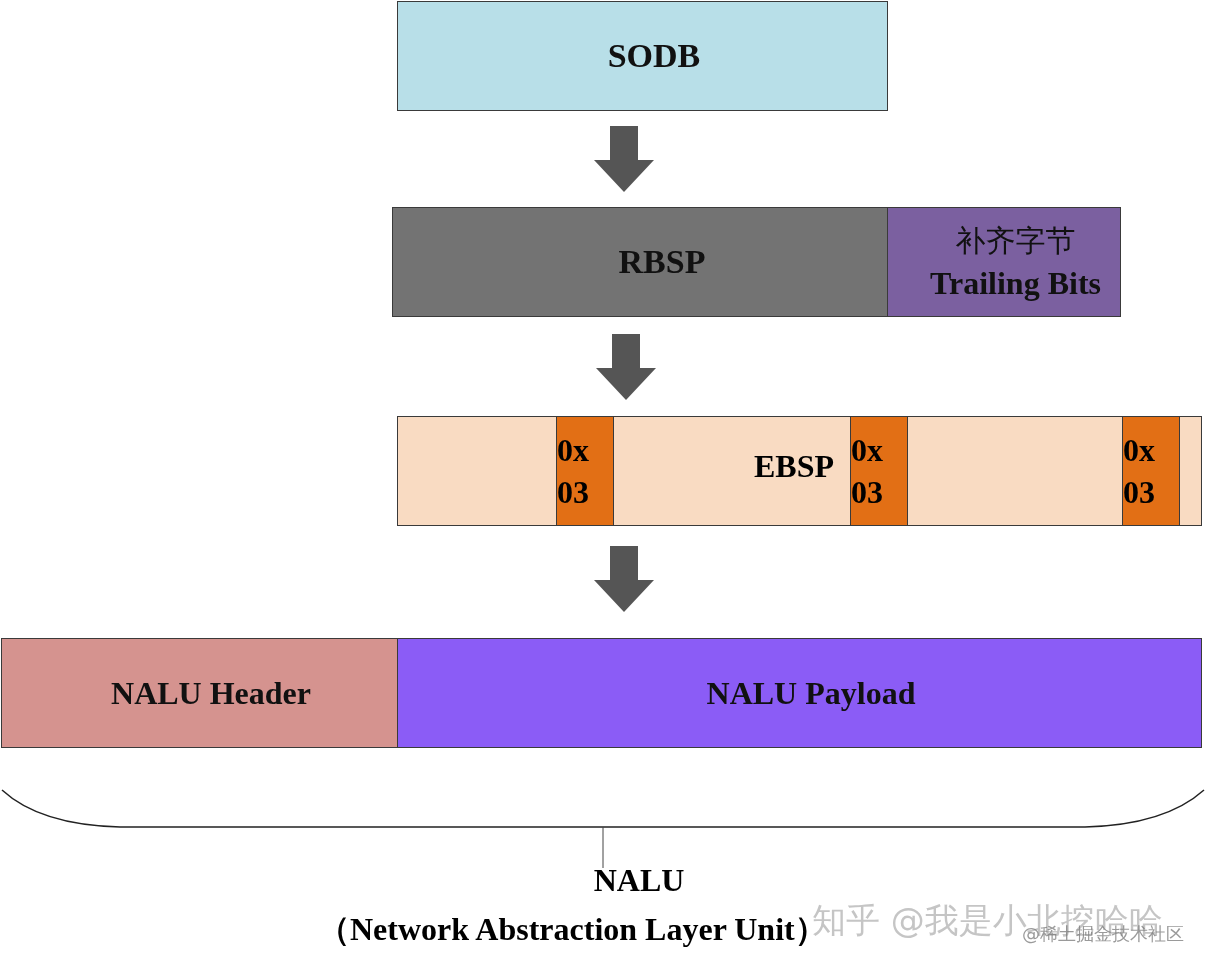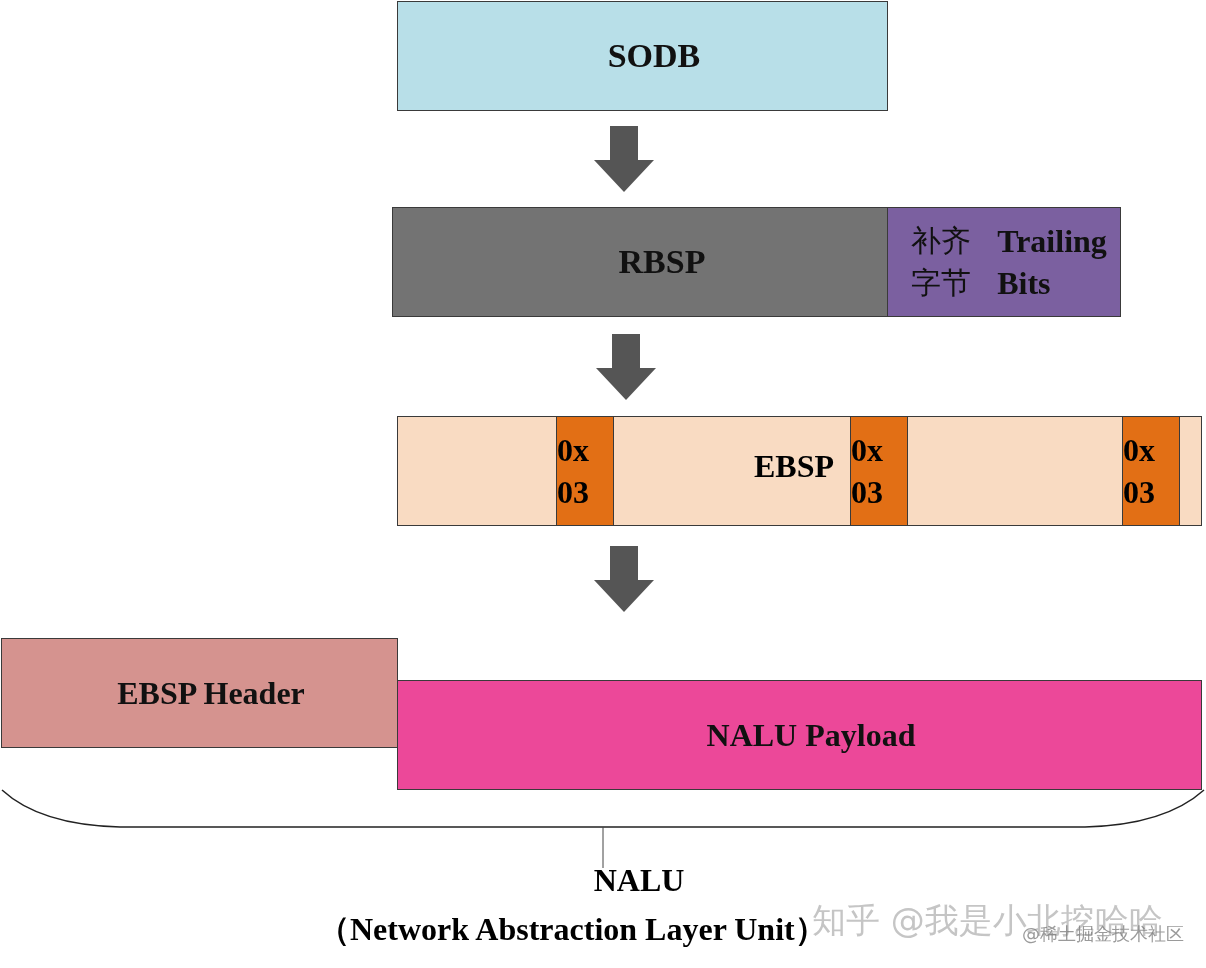--- a/index.html
+++ b/index.html
@@ -17,21 +17,21 @@
   <span class="lbl">SODB</span>
 </div>
 
 <svg class="arrow" style="left:592px;top:126px;" width="64" height="68">
   <polygon points="18,0 46,0 46,34 62,34 32,66 2,34 18,34" fill="#555"></polygon>
 </svg>
 
 <div class="box" style="left: 392px; top: 207px; width: 517px; height: 110px; background: #737373;">
   <span class="lbl">RBSP</span>
 </div>
-<div class="box" style="left: 887px; top: 207px; width: 234px; height: 110px; flex-direction: row; background: rgb(123, 96, 160);">
+<div class="box" style="left: 887px; top: 207px; width: 234px; height: 110px; flex-direction: column; background: rgb(123, 96, 160);">
   <span style="font-size:30px;font-weight:normal;font-family:'DejaVu Sans',sans-serif;line-height:42px;">补齐字节</span>
   <span style="font-size:32px;line-height:42px;">Trailing Bits</span>
 </div>
 
 <svg class="arrow" style="left:594px;top:334px;" width="64" height="68">
   <polygon points="18,0 46,0 46,34 62,34 32,66 2,34 18,34" fill="#555"></polygon>
 </svg>
 
 <div class="box" style="left: 397px; top: 416px; width: 805px; height: 110px; background: rgb(249, 219, 194);">
 </div>
@@ -47,23 +47,23 @@
 <div class="esc" style="left: 1122px; background: rgb(226, 111, 21);">
   <span>0x</span>
   <span>03</span>
 </div>
 
 <svg class="arrow" style="left:592px;top:546px;" width="64" height="68">
   <polygon points="18,0 46,0 46,34 62,34 32,66 2,34 18,34" fill="#555"></polygon>
 </svg>
 
 <div class="box" style="left: 1px; top: 638px; width: 397px; height: 110px; background: rgb(213, 147, 143);">
-  <span class="lbl" style="font-size:32px;">EBSP Header</span>
+  <span class="lbl" style="font-size:32px;">NALU Header</span>
 </div>
-<div class="box" style="left: 397px; top: 638px; width: 805px; height: 110px; background: #ec4899; margin-top: 42px;">
+<div class="box" style="left: 397px; top: 638px; width: 805px; height: 110px; background: #8b5cf6;">
   <span class="lbl" style="font-size:32px;">NALU Payload</span>
 </div>
 
 <svg style="position:absolute;left:0;top:780px;" width="1206" height="90">
   <path d="M2,10 Q40,45 120,47 L1085,47 Q1165,45 1204,10" fill="none" stroke="#222" stroke-width="1.5"></path>
   <line x1="603" y1="47" x2="603" y2="88" stroke="#444" stroke-width="1"></line>
 </svg>
 
 <div style="position:absolute;left:0;width:1206px;top:862px;text-align:center;font-size:32px;font-weight:bold;margin-left:36px;">NALU</div>
 <div style="position:absolute;left:318px;top:908px;font-size:32px;font-weight:bold;white-space:nowrap;">（Network Abstraction Layer Unit）</div>

